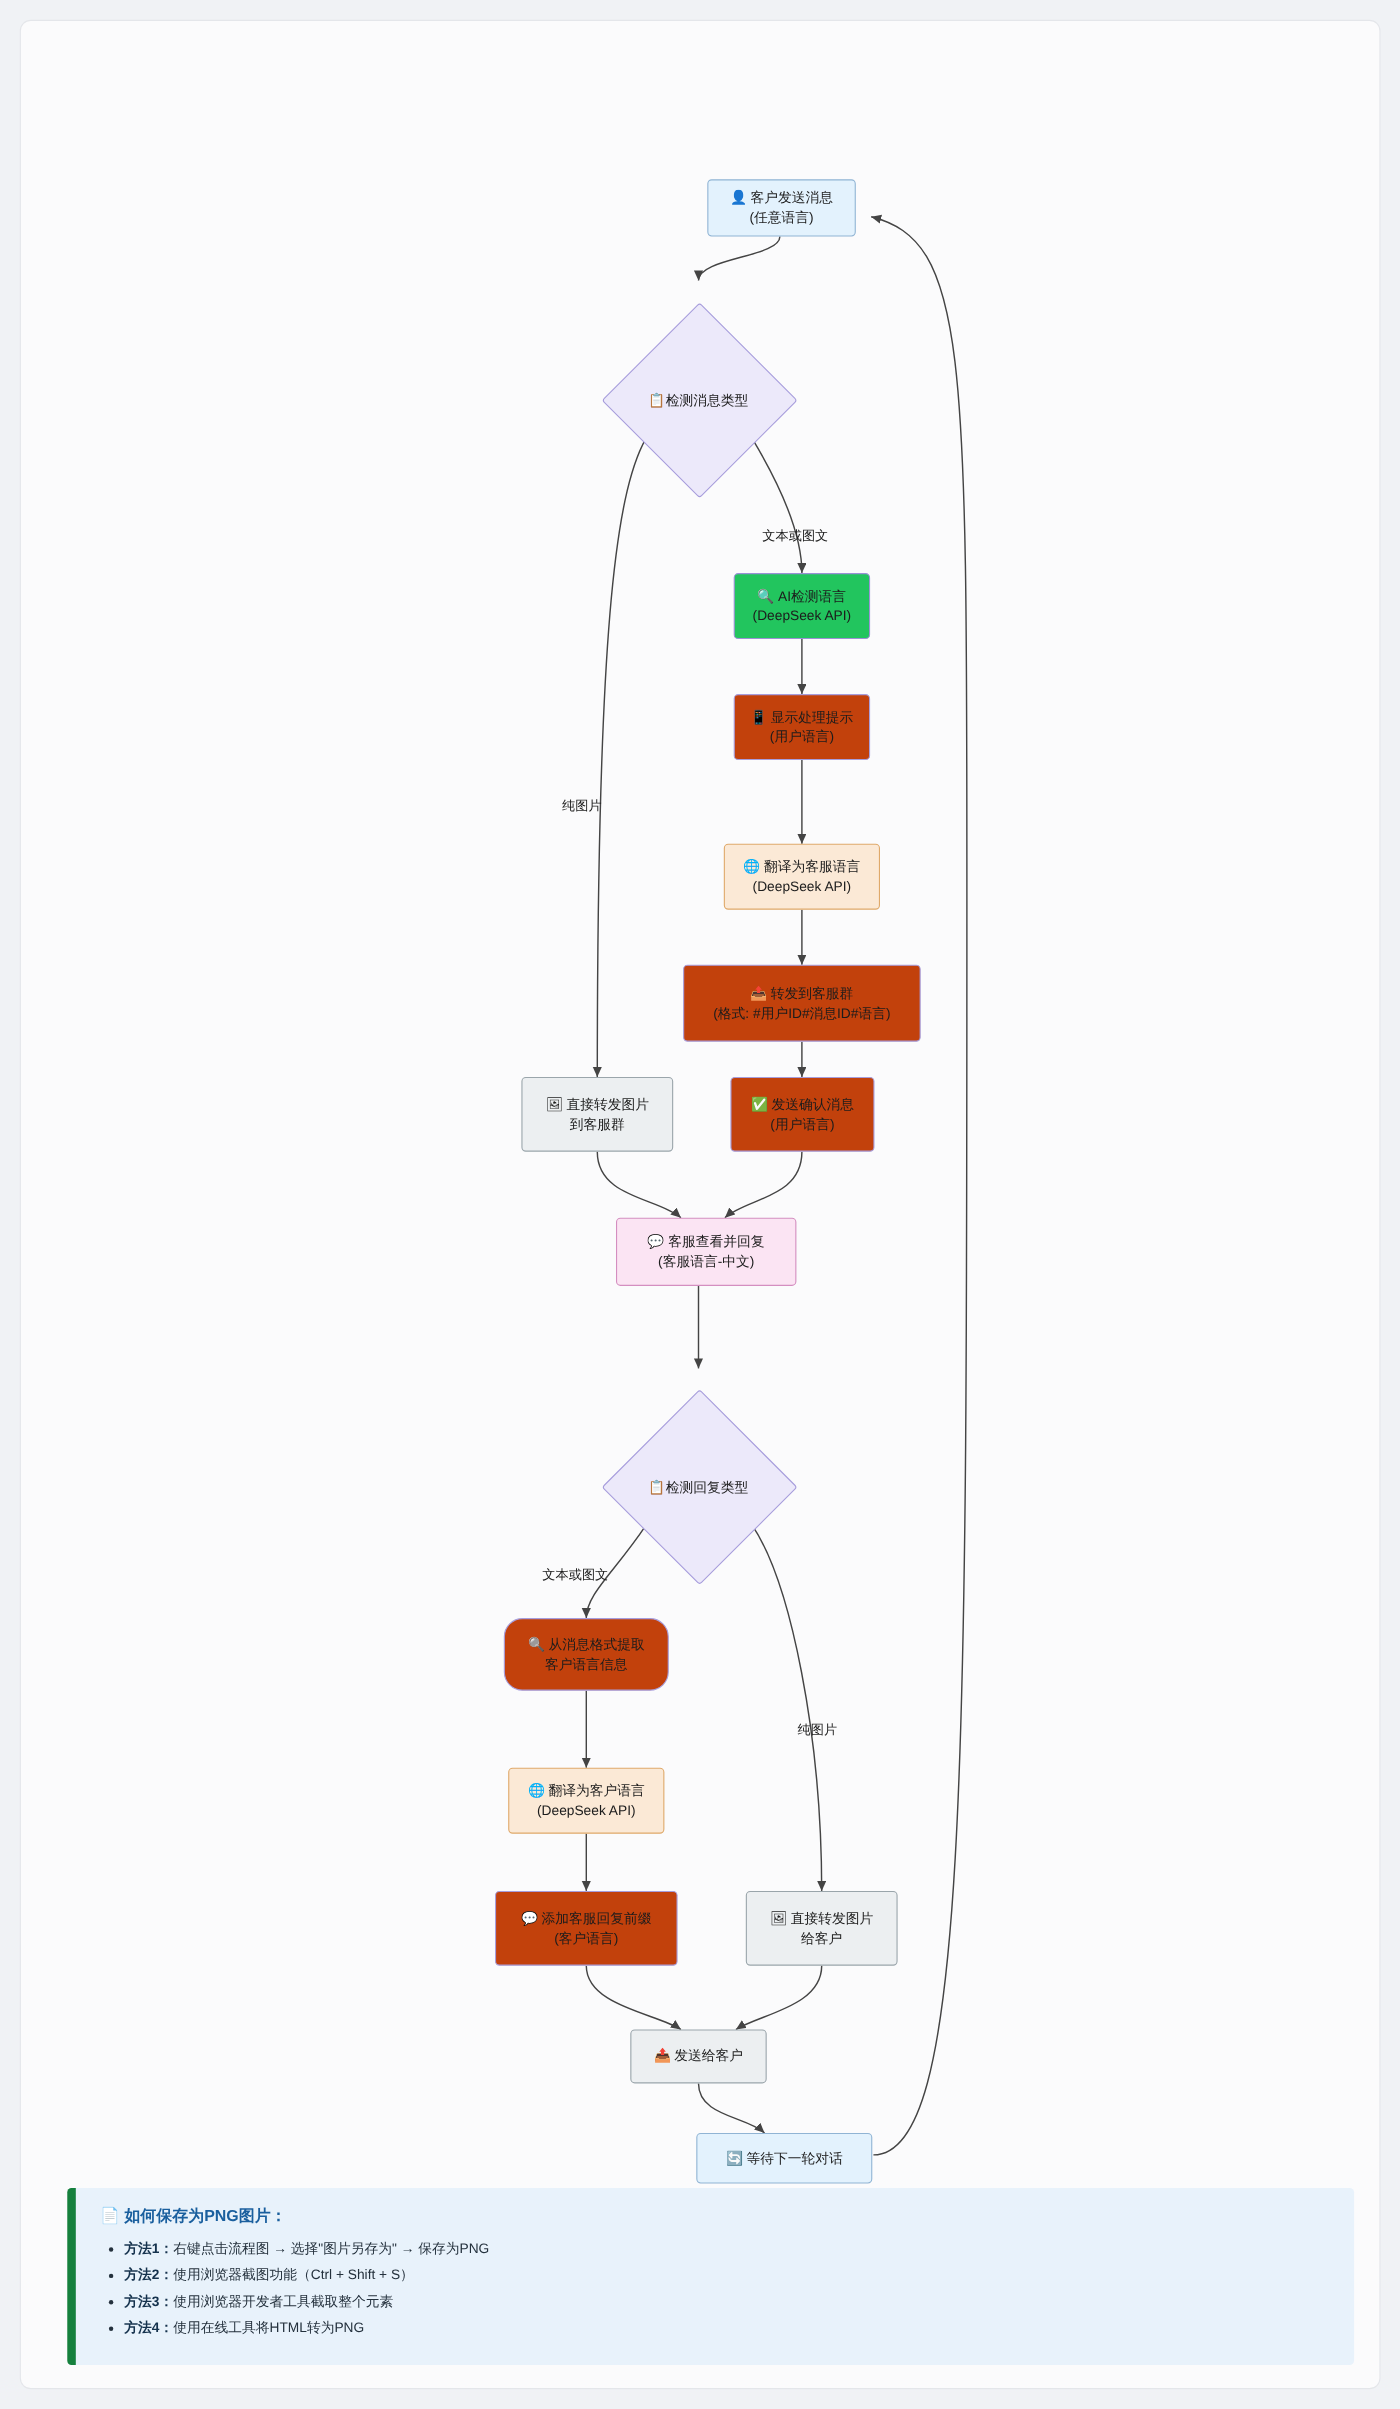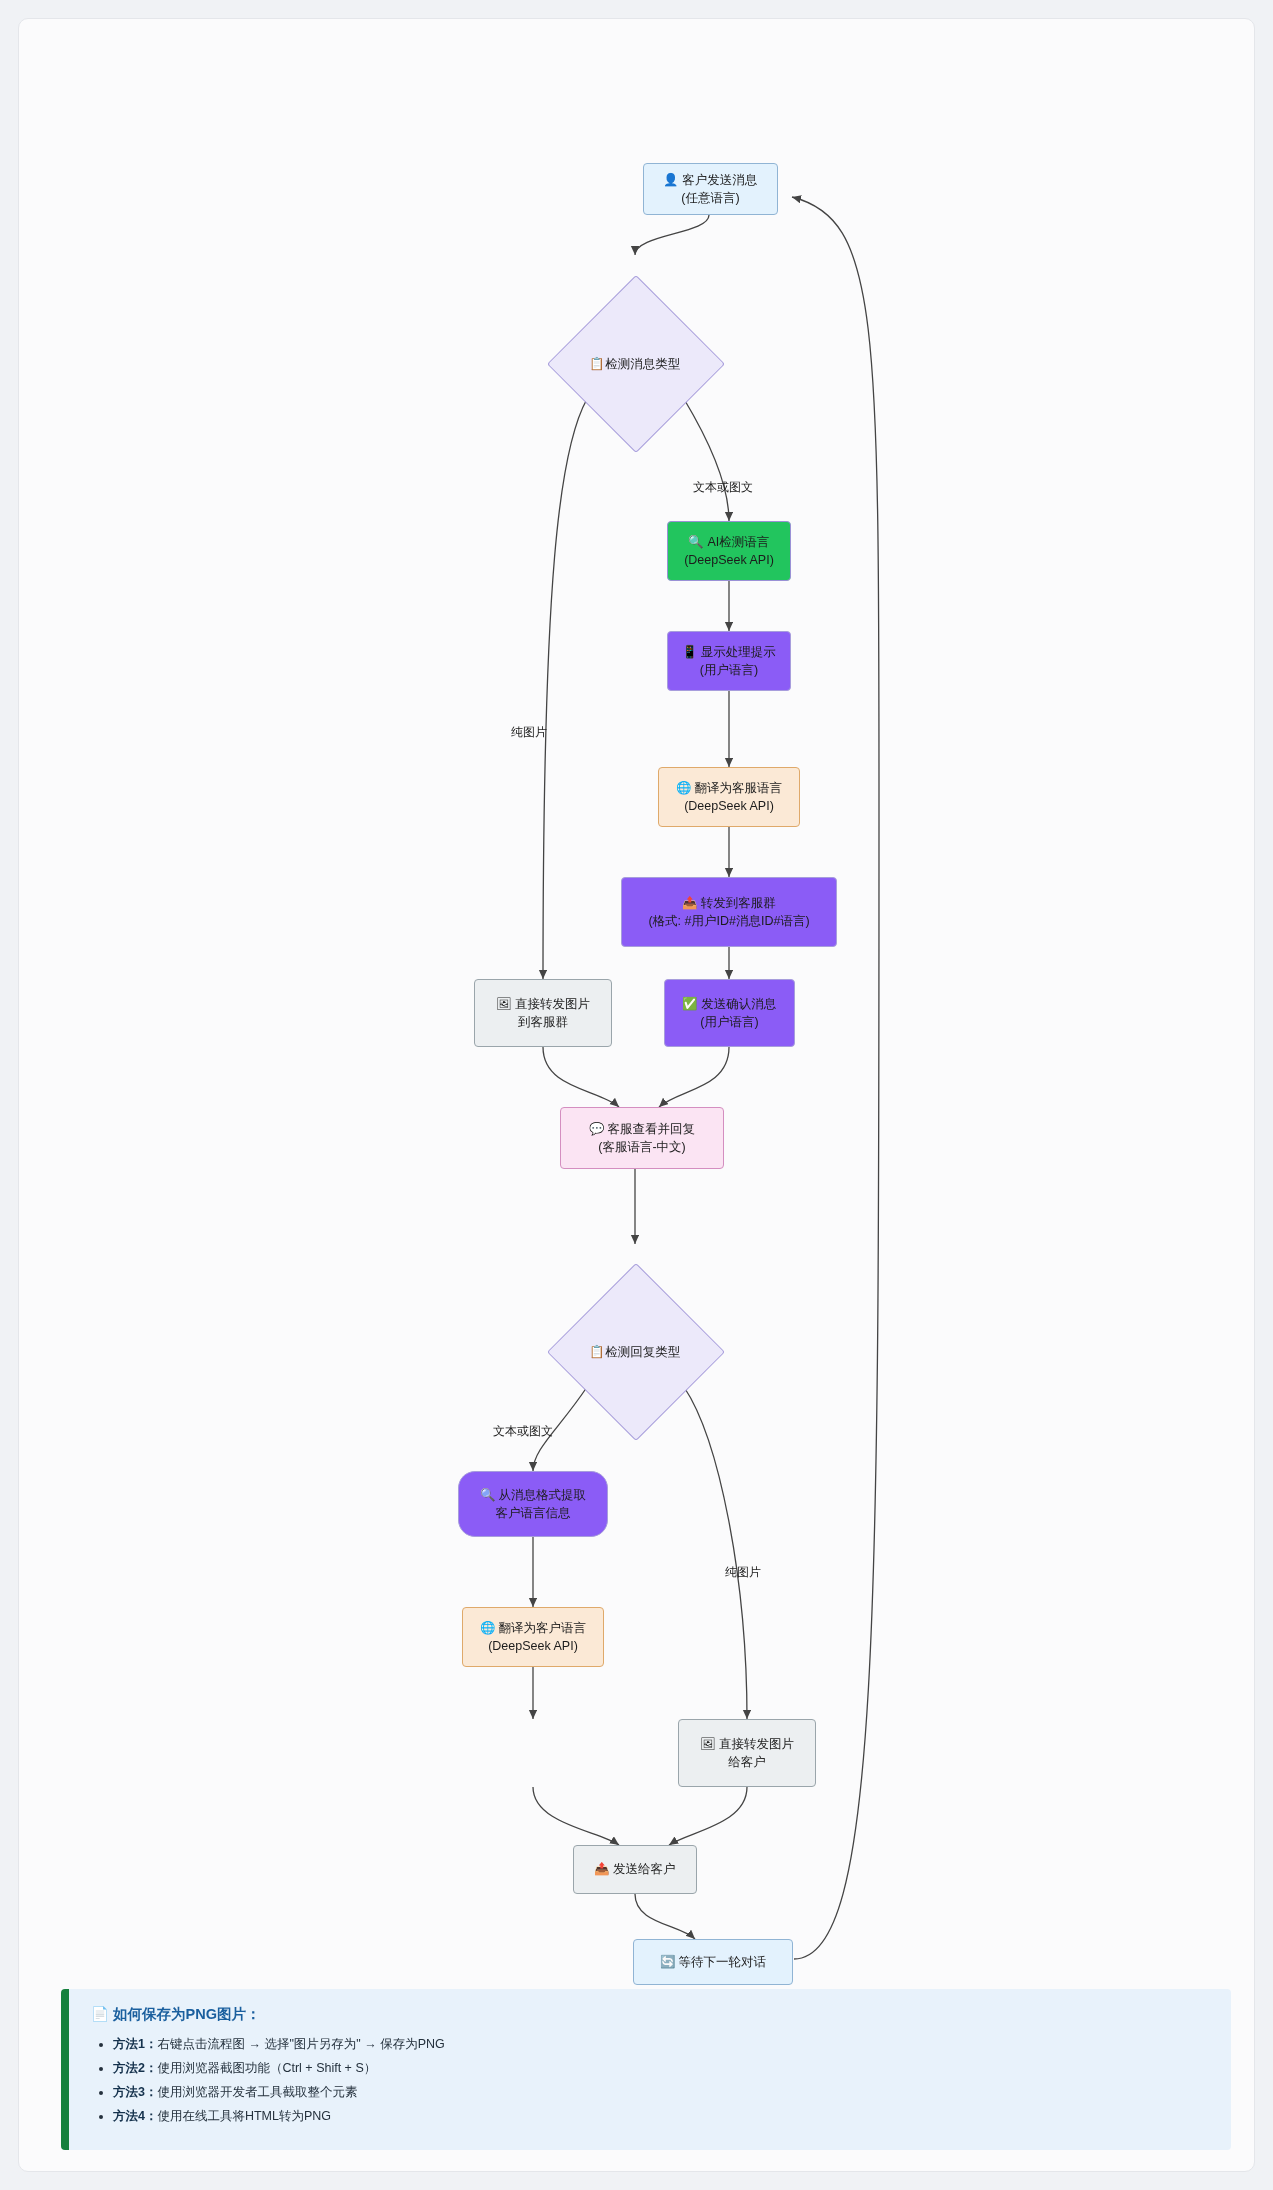--- a/index.html
+++ b/index.html
@@ -69,21 +69,21 @@
     padding: 6px 10px;
     white-space: nowrap;
   }
   .node .l1 { display: block; }
   .node .l2 { display: block; }
   .node .ic { margin-right: 3px; }
 
   
   .t-blue   { background: #e3f2fd; border: 1px solid #90b4d4; }
   .t-purple { background: #22c55e; border: 1px solid #9a91d6; }
-  .t-lav    { background: #8b5cf6; border: 1px solid #a79ddc; }
+  .t-lav    { background: #c2410c; border: 1px solid #a79ddc; }
   .t-orange { background: #fbe9d6; border: 1px solid #dfa96a; }
   .t-gray   { background: #eceff1; border: 1px solid #9aa5ab; }
   .t-pink   { background: #fbe4f3; border: 1px solid #d48ec0; }
 
   
   .diamond {
     position: absolute;
     width: 124px;
     height: 124px;
     background: #ece9fa;
@@ -251,20 +251,24 @@
       <div class="node t-lav" style="left:439px; top:1452px; width:150px; height:66px;border-radius:17px;">
         <span class="l1"><span class="ic">🔍</span><span>从消息格式提取</span></span>
         <span class="l2">客户语言信息</span>
       </div>
 
       <div class="node t-orange" style="left:443px; top:1588px; width:142px; height:60px;">
         <span class="l1"><span class="ic">🌐</span><span>翻译为客户语言</span></span>
         <span class="l2">(DeepSeek API)</span>
       </div>
 
+      <div class="node t-lav" style="left:431px; top:1700px; width:166px; height:68px;">
+        <span class="l1"><span class="ic">💬</span><span>添加客服回复前缀</span></span>
+        <span class="l2">(客户语言)</span>
+      </div>
 
       <div class="node t-gray" style="left:659px; top:1700px; width:138px; height:68px;">
         <span class="l1"><span class="ic">🖼</span><span>直接转发图片</span></span>
         <span class="l2">给客户</span>
       </div>
 
       <div class="node t-gray" style="left:554px; top:1826px; width:124px; height:49px;">
         <span class="l1"><span class="ic">📤</span><span>发送给客户</span></span>
       </div>
 

